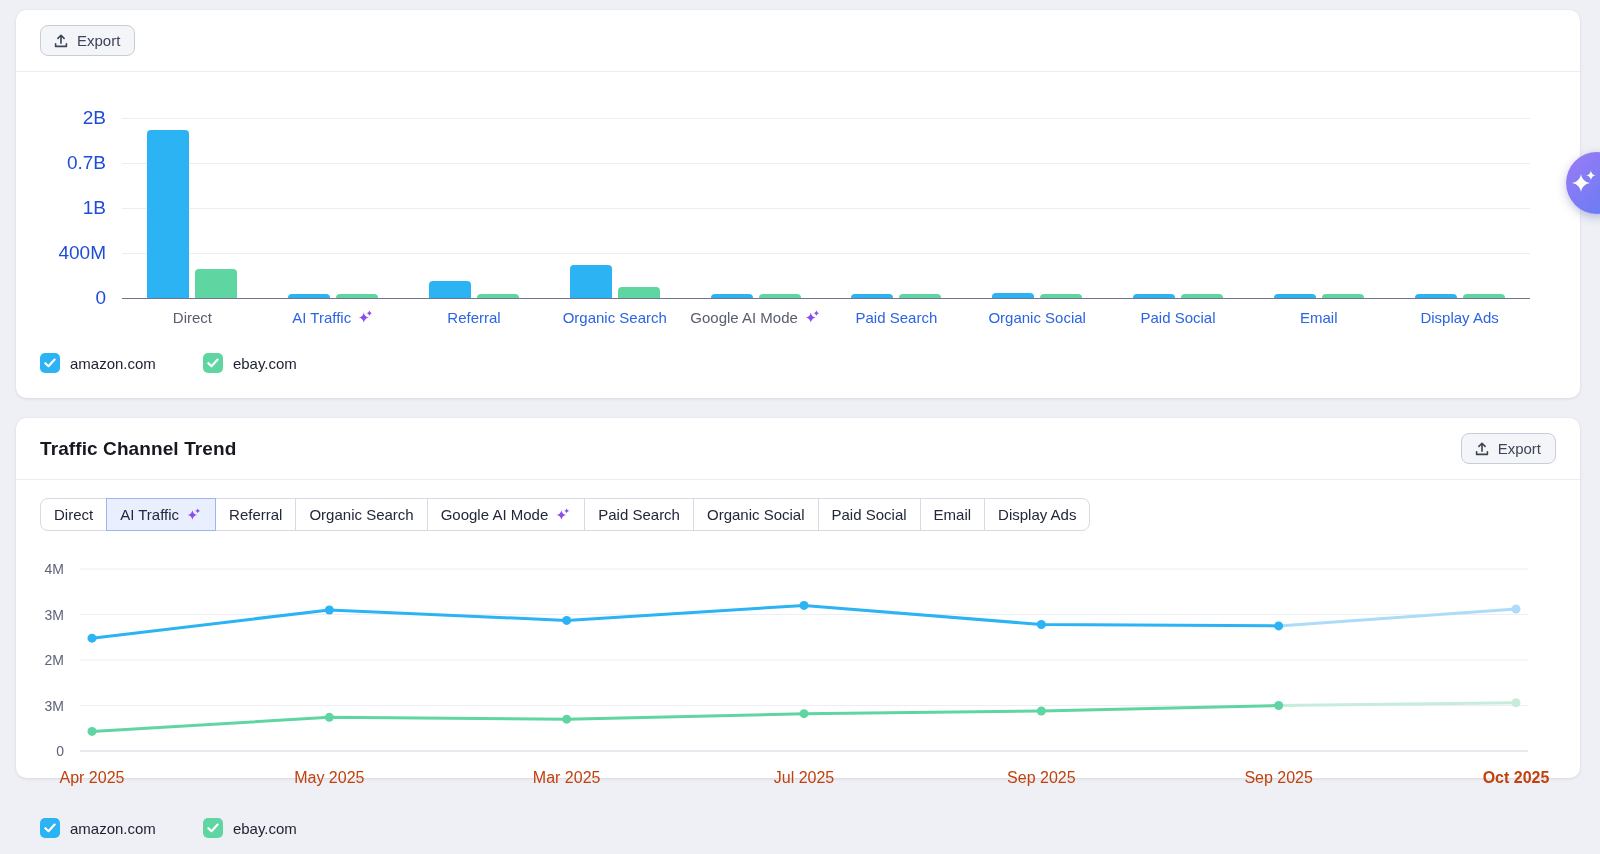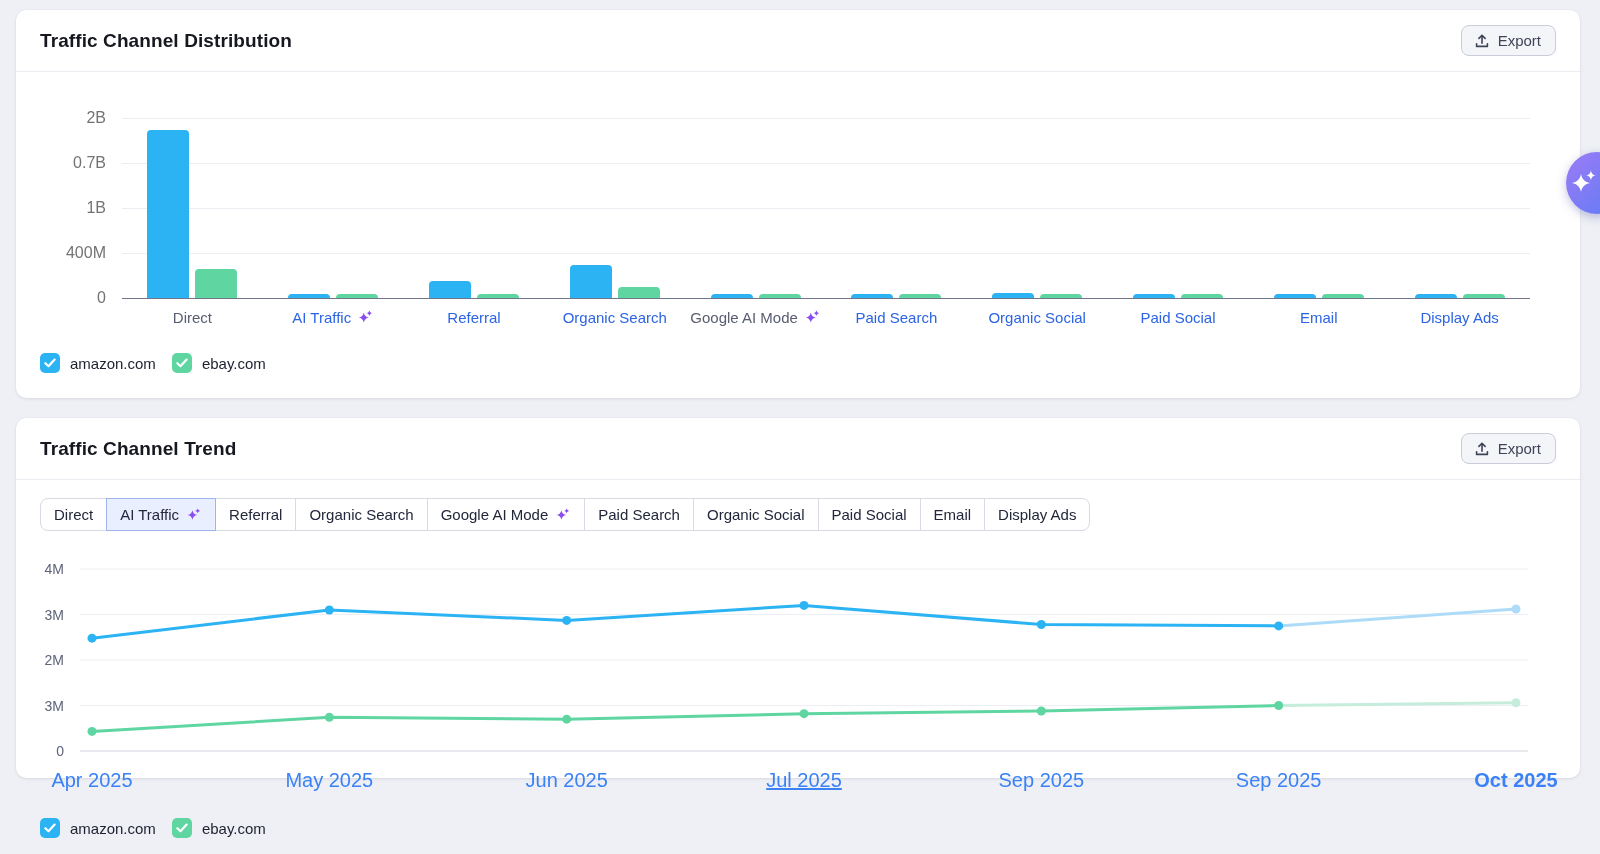--- a/index.html
+++ b/index.html
@@ -21,64 +21,63 @@
     padding:0 24px;border-bottom:1px solid #ebedf2;box-sizing:border-box;
   }
   .card-title{font-size:19px;font-weight:bold;color:#16181f;letter-spacing:.1px;}
   .export-btn{
     display:flex;align-items:center;gap:8px;background:#f4f5f8;border:1px solid #c9cdd8;
     border-radius:8px;padding:6px 14px 6px 12px;font-size:15px;color:#3f4559;cursor:pointer;
   }
   
   .bar-chart-wrap{display:flex;padding:46px 50px 0 24px;}
   .y-axis{width:82px;position:relative;height:180px;flex:none;}
-  .y-axis .ytick{position:absolute;right:16px;font-size:16px;color:#737373;line-height:14px;}
+  .y-axis .ytick{position:absolute;right:16px;font-size:19px;color:#1d4ed8;line-height:14px;}
   .plot{flex:1;position:relative;height:180px;}
   .gridline{position:absolute;left:0;right:0;height:1px;background:#edeef3;}
   .gridline.zero{background:#70758a;}
   .bar-groups{position:absolute;left:0;right:0;top:0;bottom:0;display:flex;}
   .bar-group{flex:1;display:flex;align-items:flex-end;justify-content:center;gap:6px;}
   .bar{width:42px;border-radius:4px 4px 0 0;}
   .x-axis-row{display:flex;margin:11px 50px 0 106px;}
   .x-axis-label{flex:1;text-align:center;font-size:15px;color:#585d70;display:flex;align-items:center;justify-content:center;gap:6px;}
   .x-axis-label.link{color:#2c64e3;cursor:pointer;}
   
-  .legend-row{display:flex;gap:16px;align-items:center;padding:27px 0 0 24px;}
+  .legend-row{display:flex;gap:47px;align-items:center;padding:27px 0 0 24px;}
   .legend-item{display:flex;align-items:center;gap:10px;font-size:15px;color:#1d2130;cursor:pointer;}
   .checkbox{width:20px;height:20px;border-radius:5px;display:flex;align-items:center;justify-content:center;flex:none;}
   
   .tabs-row{display:inline-flex;margin:18px 0 0 24px;}
   .tab{
     display:flex;align-items:center;gap:7px;padding:7px 13px;font-size:15px;color:#23273a;
     background:#fff;border:1px solid #d7dae2;margin-left:-1px;cursor:pointer;white-space:nowrap;
   }
   .tab:first-child{border-radius:8px 0 0 8px;margin-left:0;}
   .tab:last-child{border-radius:0 8px 8px 0;}
   .tab.selected{background:#e9efff;border-color:#9db4ee;position:relative;z-index:1;}
   
   .line-chart-wrap{display:flex;padding:24px 52px 0 24px;}
   .line-ylabels{width:40px;position:relative;height:210px;flex:none;text-decoration:underline;}
   .line-ylabels .ytick{position:absolute;right:16px;font-size:14px;color:#5e6377;line-height:14px;}
   .line-plot{flex:1;}
-  .line-xlabels{position:relative;height:22px;margin:4px 52px 0 64px;font-size:20px;color:#3b82f6;}
+  .line-xlabels{position:relative;height:22px;margin:4px 52px 0 64px;font-size:16px;color:#c2410c;}
   .line-xlabels .xtick{position:absolute;transform:translateX(-50%);white-space:nowrap;}
   
   .ai-fab{
     position:absolute;top:152px;right:-28px;width:62px;height:62px;border-radius:50%;
     background:linear-gradient(135deg,#9a7bf6 5%,#5f7cf4 95%);
     display:flex;align-items:center;justify-content:center;cursor:pointer;
     box-shadow:0 3px 10px rgba(80,80,170,.35);
   }
 </style>
 </head>
 <body>
 
 <section class="card" id="card-distribution">
   <header class="card-header">
-    <h2 class="card-title">Traffic Channel Distribution</h2>
     <button class="export-btn">
       <span style="display:flex;">
         <svg width="16" height="16" viewBox="0 0 16 16">
             <path d="M8 10.2 V2.6 M4.9 5.4 L8 2.3 L11.1 5.4 M2.6 10.8 v2.6 h10.8 v-2.6" stroke="#3f4559" stroke-width="1.6" fill="none" stroke-linecap="round" stroke-linejoin="round"></path>
           </svg>
       </span>
       <span>Export</span>
     </button>
   </header>
 
@@ -295,22 +294,22 @@
           <circle cx="724" cy="158.69" r="4.5" fill="#5fd6a2"></circle>
           <circle cx="961.3333333333334" cy="155.96" r="4.5" fill="#5fd6a2"></circle>
           <circle cx="1198.6666666666667" cy="150.5" r="4.5" fill="#5fd6a2"></circle>
           <circle cx="1436" cy="147.76999999999998" r="4.5" fill="#c6ecdb"></circle>
         </svg>
       </div>
   </div>
   <div class="line-xlabels" id="trend-xlabels">
       <div class="xtick" style="left: 0.828729%;">Apr 2025</div>
       <div class="xtick" style="left: 17.2192%;">May 2025</div>
-      <div class="xtick" style="left: 33.6096%;">Jun 2025</div>
-      <div class="xtick" style="left: 50%; text-decoration: underline;">Jul 2025</div>
+      <div class="xtick" style="left: 33.6096%;">Mar 2025</div>
+      <div class="xtick" style="left: 50%;">Jul 2025</div>
       <div class="xtick" style="left: 66.3904%;">Sep 2025</div>
       <div class="xtick" style="left: 82.7808%;">Sep 2025</div>
       <div class="xtick" style="left: 99.1713%; font-weight: bold;">Oct 2025</div>
     </div>
 
   <div class="legend-row" id="trend-legend">
       <div class="legend-item">
         <div class="checkbox" style="background: rgb(43, 179, 243);">
           <svg width="12" height="10" viewBox="0 0 12 10">
             <path d="M1.4 5.2 L4.5 8.2 L10.6 1.6" stroke="#fff" stroke-width="2.2" fill="none" stroke-linecap="round" stroke-linejoin="round"></path>

